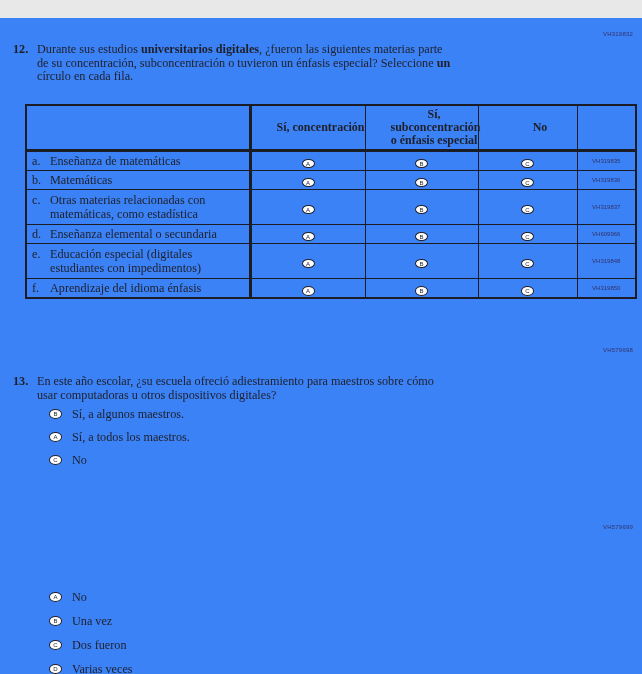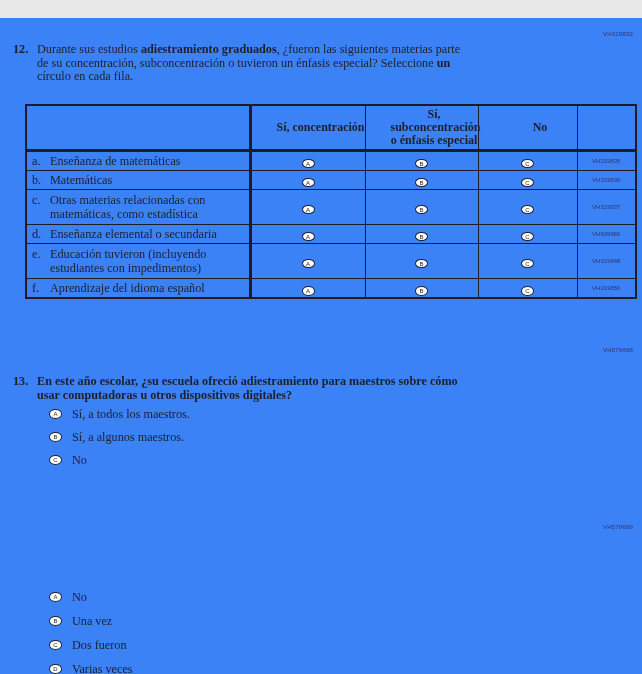--- a/index.html
+++ b/index.html
@@ -104,21 +104,21 @@
 </style>
 </head>
 <body>
 
 <div class="page">
 
   <div class="vh-code" style="top:13px;">VH319832</div>
 
   <div class="q" style="top:25px; width:570px;">
     <span class="qnum">12.</span>
-    <span class="qtext" style="width:528px;"><span>Durante sus estudios </span><b>adiestramiento graduados</b><span>, ¿fueron las siguientes materias parte
+    <span class="qtext" style="width:528px;"><span>Durante sus estudios </span><b>universitarios digitales</b><span>, ¿fueron las siguientes materias parte
 de su concentración, subconcentración o tuvieron un énfasis especial? Seleccione </span><b>un</b><span>
 círculo en cada fila.</span></span>
   </div>
 
   <table class="q12">
     <colgroup>
       <col style="width:224px">
         <col style="width:115px">
         <col style="width:113px">
         <col style="width:99px">
@@ -184,62 +184,62 @@
       <td class="ctr"><span class="bubble">A</span></td>
       <td class="ctr"><span class="bubble">B</span></td>
       <td class="ctr"><span class="bubble">C</span></td>
       <td class="code-cell">VH609966</td>
     </tr>
 
     <tr class="h35">
       <td class="lbl">
             <span class="cellflex">
               <span class="rl">e.</span>
-              <span class="rt">Educación tuvieron (incluyendo estudiantes con impedimentos)</span>
+              <span class="rt">Educación especial (digitales estudiantes con impedimentos)</span>
             </span>
           </td>
       <td class="ctr"><span class="bubble">A</span></td>
       <td class="ctr"><span class="bubble">B</span></td>
       <td class="ctr"><span class="bubble">C</span></td>
       <td class="code-cell">VH319848</td>
     </tr>
 
     <tr class="h20">
       <td class="lbl">
             <span class="cellflex">
               <span class="rl">f.</span>
-              <span class="rt">Aprendizaje del idioma español</span>
+              <span class="rt">Aprendizaje del idioma énfasis</span>
             </span>
           </td>
       <td class="ctr"><span class="bubble">A</span></td>
       <td class="ctr"><span class="bubble">B</span></td>
       <td class="ctr"><span class="bubble">C</span></td>
       <td class="code-cell">VH319850</td>
     </tr>
   </tbody>
     </table>
 
   <div class="vh-code" style="top:329px;">VH579698</div>
 
   <div class="q" style="top:357px; width:580px;">
     <span class="qnum">13.</span>
-    <span class="qtext" style="width:540px;font-weight:bold;">En este año escolar, ¿su escuela ofreció adiestramiento para maestros sobre cómo
+    <span class="qtext" style="width:540px;">En este año escolar, ¿su escuela ofreció adiestramiento para maestros sobre cómo
 usar computadoras u otros dispositivos digitales?</span>
   </div>
 
   <div class="opts opts-13" style="top:389px;">
+    <div class="opt">
+      <span class="bubble">B</span>
+      <span>Sí, a algunos maestros.</span>
+    </div>
     <div class="opt">
       <span class="bubble">A</span>
       <span>Sí, a todos los maestros.</span>
     </div>
     <div class="opt">
-      <span class="bubble">B</span>
-      <span>Sí, a algunos maestros.</span>
-    </div>
-    <div class="opt">
       <span class="bubble">C</span>
       <span>No</span>
     </div>
   </div>
 
   <div class="vh-code" style="top:506px;">VH579699</div>
 
 
   <div class="opts opts-14" style="top:572px;">
     <div class="opt">

